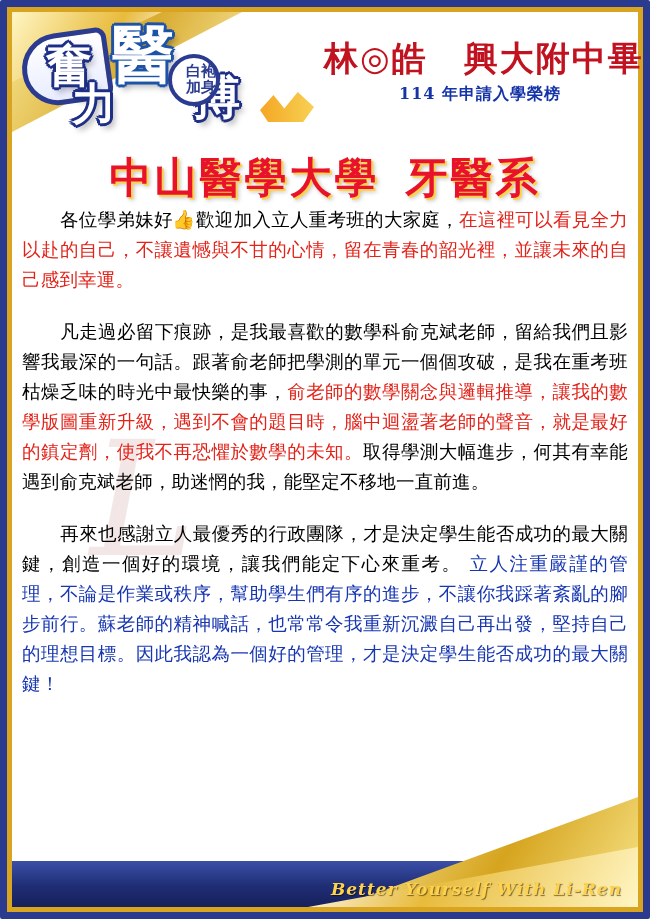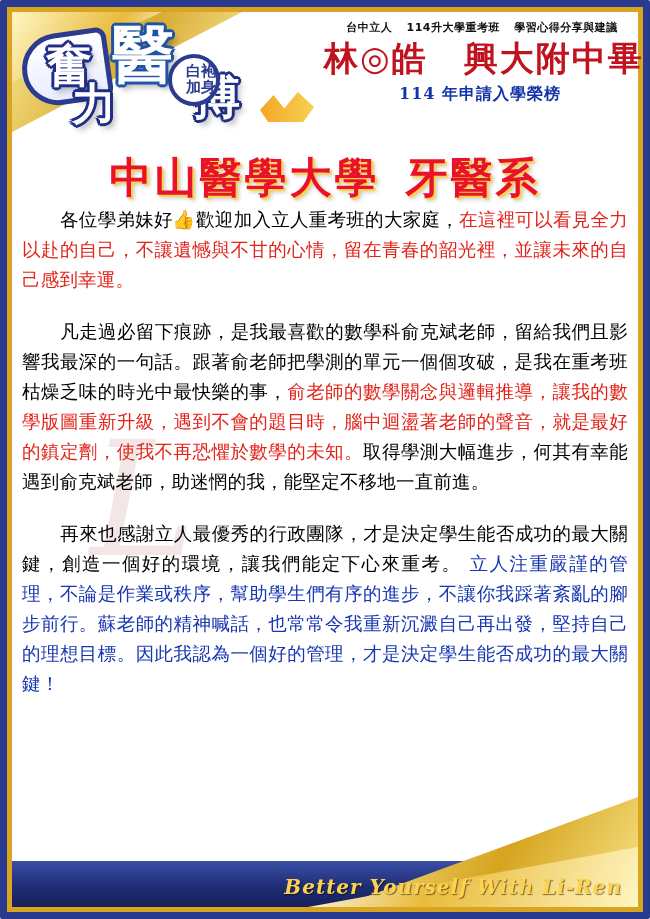--- a/index.html
+++ b/index.html
@@ -236,21 +236,21 @@
   .hl { color: #e2231a; }
   .hl-blue { color: #1736b0; margin-left: 8px; }
 
   .footer-text {
     position: absolute;
     right: 28px;
     bottom: 20px;
     font-family: "DejaVu Serif","Liberation Serif",serif;
     font-style: italic;
     font-weight: bold;
-    font-size: 20px;
+    font-size: 17px;
     color: #ffd24d;
     letter-spacing: 1px;
     text-shadow: 1px 1px 1px rgba(0,0,0,.5);
     white-space: nowrap;
   }
 </style>
 </head>
 <body>
 
 <div id="page">
@@ -271,25 +271,20 @@
     <div class="logo-block">
       <div class="logo-arm"></div>
       <div class="logo-char logo-fen">奮</div>
       <div class="logo-char logo-yi">醫</div>
       <div class="logo-char logo-li">力</div>
       <div class="logo-char logo-bo">搏</div>
       <div class="logo-circle">白袍加身</div>
       <div class="logo-flame"></div>
     </div>
 
-    <div class="hdr-mini">
-      <span>台中立人</span>
-      <span>114升大學重考班</span>
-      <span>學習心得分享與建議</span>
-    </div>
 
     <div class="hdr-name">林◎皓　興大附中畢</div>
     <div class="hdr-year">114 年申請入學榮榜</div>
   </div>
 
   <div class="title-main">
     <span>中山醫學大學</span><span class="gap"></span><span>牙醫系</span>
   </div>
 
   <div class="body" id="body-host">

